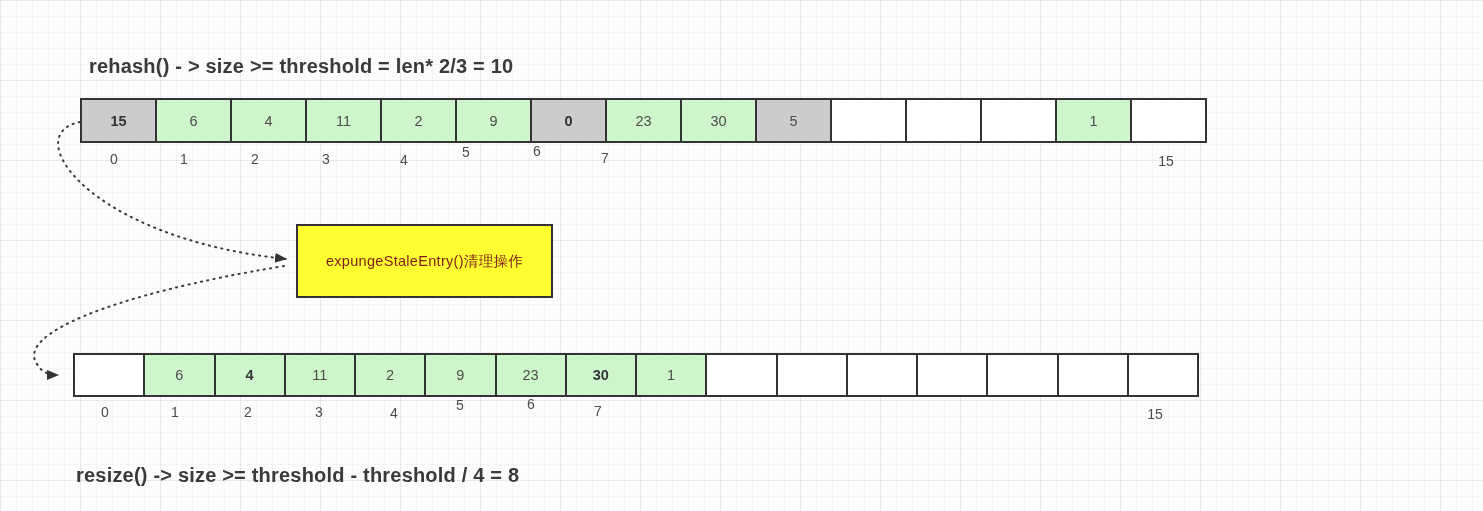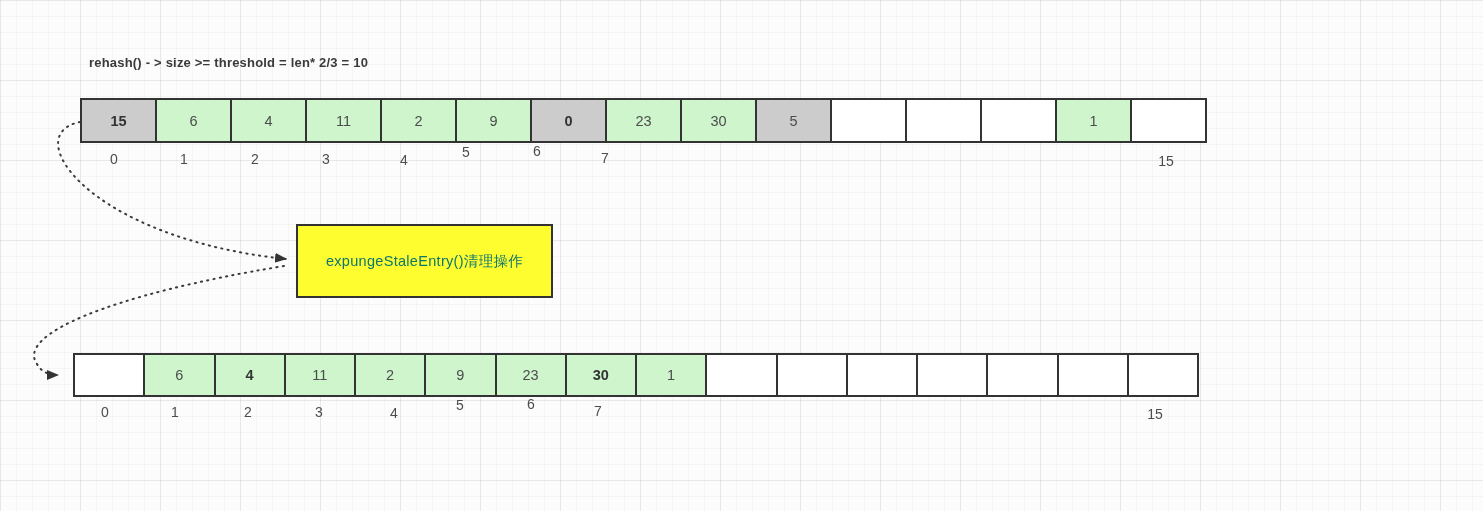--- a/index.html
+++ b/index.html
@@ -11,21 +11,21 @@
     background-color:#fcfcfc;
     background-image:
       linear-gradient(to right, rgba(0,0,0,0.055) 1px, transparent 1px),
       linear-gradient(to bottom, rgba(0,0,0,0.055) 1px, transparent 1px),
       linear-gradient(to right, rgba(0,0,0,0.028) 1px, transparent 1px),
       linear-gradient(to bottom, rgba(0,0,0,0.028) 1px, transparent 1px);
     background-size:80px 80px,80px 80px,16px 16px,16px 16px;
   }
   .title{
     position:absolute;
-    font-size:13px;font-weight:700;color:#3a3a3a;
+    font-size:20px;font-weight:700;color:#3a3a3a;
     letter-spacing:.2px;white-space:nowrap;
   }
   .t-top{left:89px;top:55px;}
   .t-bottom{left:76px;top:464px;}
   .array{
     position:absolute;display:flex;
   }
   .a-top{left:80px;top:98px;width:1127px;height:45px;}
   .a-bottom{left:73px;top:353px;width:1126px;height:44px;}
   .c{
@@ -43,21 +43,21 @@
   .idx{
     position:absolute;
     font-size:14px;color:#4c4c4c;
     transform:translateX(-50%);
     white-space:nowrap;
   }
   .note{
     position:absolute;left:296px;top:224px;width:257px;height:74px;
     background:#fdfd30;border:2px solid #333;box-sizing:border-box;
     display:flex;align-items:center;justify-content:center;
-    font-size:14.5px;color:#0f766e;letter-spacing:.3px;text-align:right;
+    font-size:14.5px;color:#7f1d1d;letter-spacing:.3px;text-align:right;
   }
   .overlay{position:absolute;left:0;top:0;pointer-events:none;}
   .conn{
     fill:none;stroke:#3a3a3a;stroke-width:2;
     stroke-dasharray:1.2 5.2;stroke-linecap:round;
   }
 </style>
 </head>
 <body>
 
@@ -131,14 +131,15 @@
     <span class="idx" style="left:175px;top:404px;">1</span>
     <span class="idx" style="left:248px;top:404px;">2</span>
     <span class="idx" style="left:319px;top:404px;">3</span>
     <span class="idx" style="left:394px;top:405px;">4</span>
     <span class="idx" style="left:460px;top:397px;">5</span>
     <span class="idx" style="left:531px;top:396px;">6</span>
     <span class="idx" style="left:598px;top:403px;">7</span>
     <span class="idx" style="left:1155px;top:406px;">15</span>
   </div>
 
+  <div class="title t-bottom">resize() -&gt; size &gt;= threshold - threshold / 4 = 8</div>
 
 </div>
 
 </body></html>

